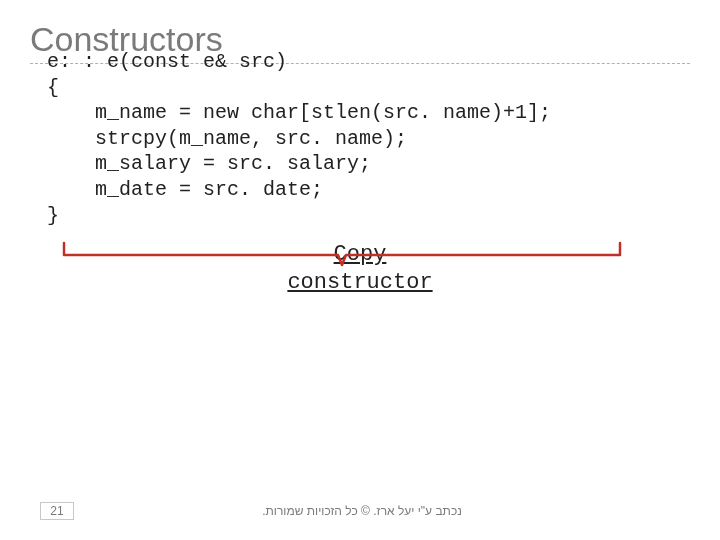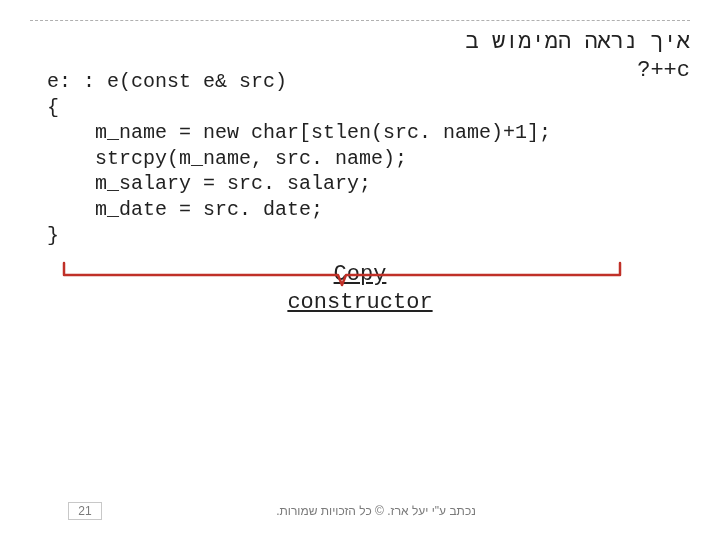--- a/index.html
+++ b/index.html
@@ -89,35 +89,31 @@
     text-align: center;
     flex: 1;
   }
   .footer .pagebox {
     border: 1px solid #c8c8c8;
     padding: 1px 6px;
     min-width: 20px;
     text-align: center;
     color: #7a7a7a;
     font-size: 12px;
-    margin-left: 28px;
   }
   .footer .spacer { width: 30px; }
 </style>
 </head>
 <body>
 
 <div class="slide">
 
+  <h1 class="title">Constructors</h1>
   <hr class="hr">
 
-  <div class="hebrew">
-    <span>איך נראה המימוש ב</span><br>
-    <span>c++?</span>
-  </div>
 
   <div class="code-wrap">
     <pre class="code"><span>e: : e(const e&amp; src)</span>
 <span>{</span>
 <span>    m_name = new char[stlen(src. name)+1];</span>
 <span>    strcpy(m_name, src. name);</span>
 <span>    m_salary = src. salary;</span>
 <span>    m_date = src. date;</span>
 <span>}</span></pre>
 

